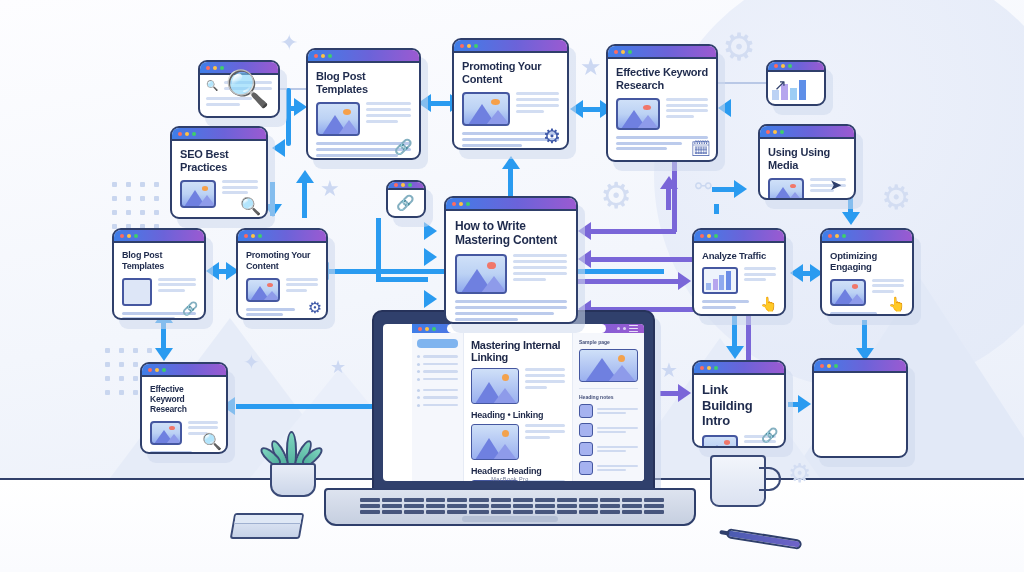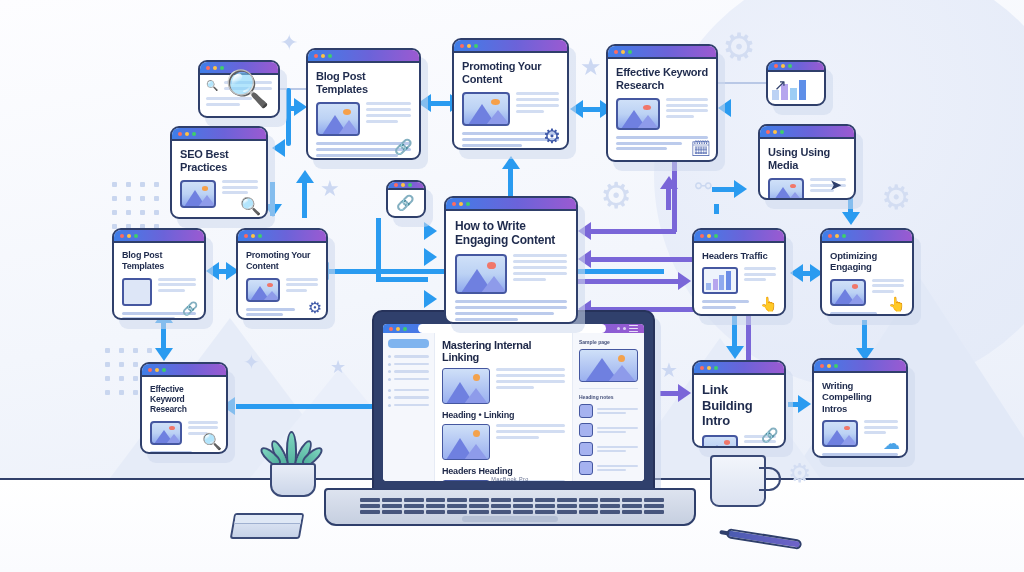--- a/index.html
+++ b/index.html
@@ -107,21 +107,21 @@
   
   #laptop { position:absolute; left:324px; top:310px; width:372px; height:250px; }
   .lid {
     position:absolute; left:48px; top:0; width:283px; height:182px;
     background:#30406c; border:2px solid #26325a; border-radius:10px 10px 4px 4px;
     box-shadow: 6px 7px 0 rgba(200,212,236,.5);
   }
   .lid .cam { position:absolute; left:50%; top:5px; width:3px; height:3px; border-radius:50%; background:#8f9dc4; transform:translateX(-50%);}
   .screen {
     position:absolute; left:9px; top:12px; right:9px; bottom:9px;
-    background:#fff; border-radius:4px; overflow:hidden; display:flex; flex-direction:column;
+    background:#fff; border-radius:4px; overflow:hidden; display:flex; flex-direction:column;padding-left:29px;
   }
   .sbar {
     height:17px; background:linear-gradient(90deg,#3f7ee8 0%, #6b63d9 60%, #9b5ad1 100%);
     display:flex; align-items:center; gap:3px; padding:0 6px;
   }
   .sbar .d { width:4px;height:4px;border-radius:50%;display:block; }
   .omni { flex:1; height:9px; background:#fff; border-radius:5px; margin:0 8px; }
   .sbar .mini { width:3px;height:3px;border-radius:50%;background:#d8d0f2; }
   .sbar .ham { width:9px; height:7px; display:flex; flex-direction:column; justify-content:space-between; }
   .sbar .ham b { display:block; height:1.4px; background:#e6e0f8; border-radius:1px;}
@@ -569,21 +569,21 @@
     </div>
   </div>
 
   <div class="card" style="left:444px;top:196px;width:134px;height:128px;z-index:5;">
     <div class="bar">
         <i class="dot-r"></i>
         <i class="dot-y"></i>
         <i class="dot-g"></i>
       </div>
     <div class="body" style="padding:8px 9px;">
-      <h3 style="font-size:12px;">How to Write Engaging Content</h3>
+      <h3 style="font-size:12px;">How to Write Mastering Content</h3>
       <div class="row">
         <div class="thumb" style="width:52px;height:40px;">
           <span class="sun" style="background:#f0776a;"></span>
           <span class="pk" style="left:4px;border-width:0 16px 24px 16px;"></span>
           <span class="pk pk2" style="left:24px;border-width:0 13px 17px 13px;"></span>
         </div>
         <div class="lines">
             <div class="ln"></div>
             <div class="ln"></div>
             <div class="ln"></div>
@@ -600,21 +600,21 @@
     </div>
   </div>
 
   <div class="card" style="left:692px;top:228px;width:94px;height:88px;">
     <div class="bar">
         <i class="dot-r"></i>
         <i class="dot-y"></i>
         <i class="dot-g"></i>
       </div>
     <div class="body">
-      <h3 style="font-size:9.5px;">Headers Traffic</h3>
+      <h3 style="font-size:9.5px;">Analyze Traffic</h3>
       <div class="row">
         <div style="width:36px;height:27px;border:2px solid #4557a0;border-radius:3px;background:#eef3fc;flex:none;display:flex;align-items:flex-end;gap:1.5px;padding:2px;">
           <b style="display:block;width:5px;height:7px;background:#9bb6ee;"></b>
           <b style="display:block;width:5px;height:11px;background:#b6a5ee;"></b>
           <b style="display:block;width:5px;height:15px;background:#8fa9ee;"></b>
           <b style="display:block;width:5px;height:19px;background:#6b8ce6;"></b>
         </div>
         <div class="lines" style="gap:2.5px;">
             <div class="ln"></div>
             <div class="ln"></div>
@@ -709,39 +709,20 @@
       <div class="ico" style="right:5px;bottom:4px;font-size:14px;color:#3f59a8;">🔗</div>
     </div>
   </div>
 
   <div class="card" style="left:812px;top:358px;width:96px;height:100px;">
     <div class="bar">
         <i class="dot-r"></i>
         <i class="dot-y"></i>
         <i class="dot-g"></i>
       </div>
-    <div class="body">
-      <h3 style="font-size:9.5px;">Writing Compelling Intros</h3>
-      <div class="row">
-        <div class="thumb" style="width:36px;height:27px;">
-          <span class="sun" style="background:#f0776a;"></span>
-          <span class="pk" style="left:2px;border-width:0 11px 16px 11px;"></span>
-          <span class="pk pk2" style="left:16px;border-width:0 9px 11px 9px;"></span>
-        </div>
-        <div class="lines" style="gap:2.5px;">
-            <div class="ln"></div>
-            <div class="ln"></div>
-            <div class="ln" style="width:66%"></div>
-          </div>
-      </div>
-      <div class="blk" style="gap:2.5px;">
-          <div class="ln dk"></div>
-        </div>
-      <div class="ico" style="right:6px;bottom:4px;font-size:17px;color:#4aa3e8;">☁</div>
-    </div>
   </div>
 
   <div id="laptop">
     <div class="lid">
       <span class="cam"></span>
       <div class="screen">
         <div class="sbar">
           <span class="d" style="background:#ff6b5e"></span>
           <span class="d" style="background:#ffc244"></span>
           <span class="d" style="background:#3ecf6b"></span>

